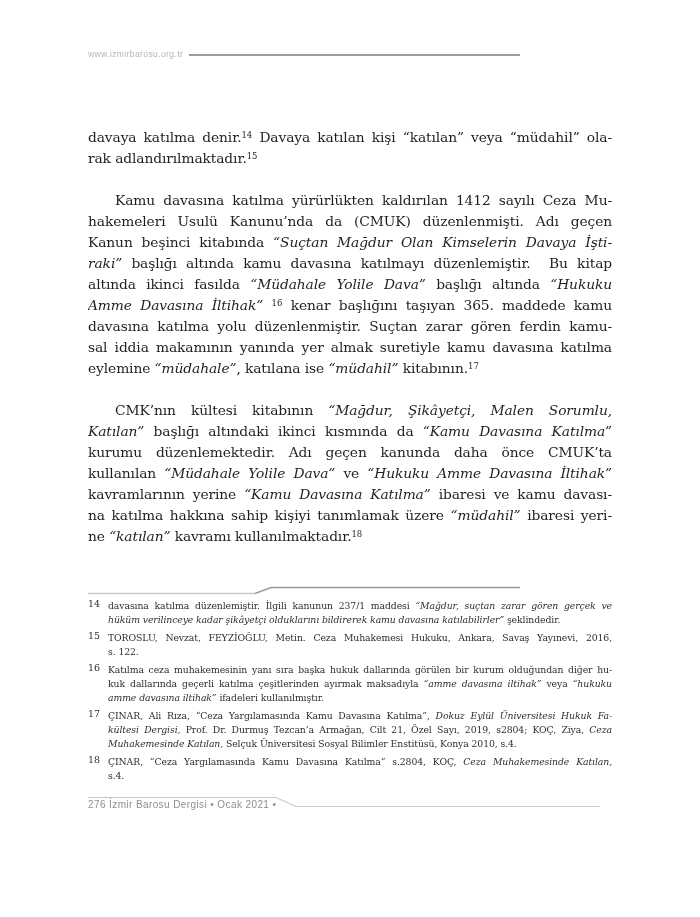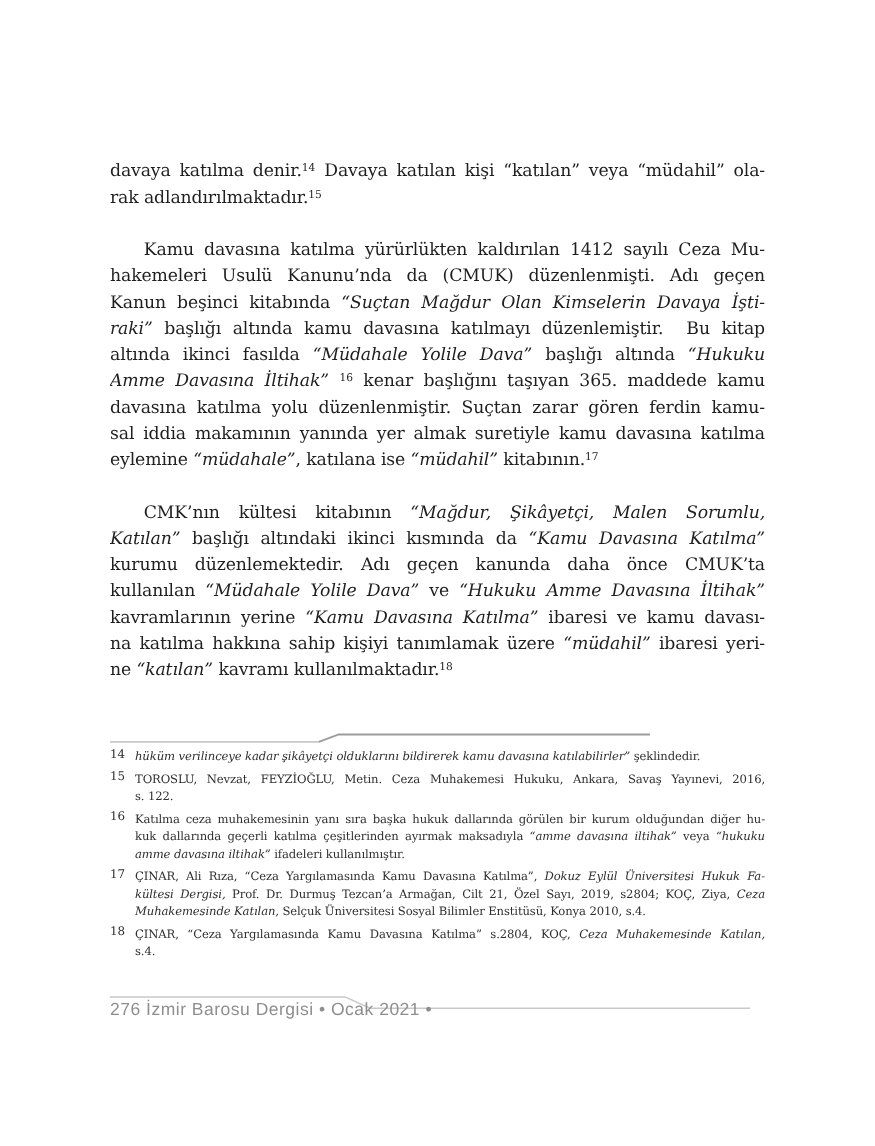--- a/index.html
+++ b/index.html
@@ -30,27 +30,31 @@
              letter-spacing:-0.1px;color:var(--footnote-text,#2e2e2e);}
   .fn{display:flex;margin-bottom:4px;}
   .fnum{flex:0 0 20px;width:20px;font-size:9.5px;transform:translateY(-1px);}
   .ftext{flex:1;min-width:0;}
   .fline{height:14px;line-height:14px;overflow:hidden;box-sizing:border-box;}
 
   
   .ftr-rule{position:absolute;left:88px;top:794px;}
   .ftr-rule path{stroke:var(--rule-light,#bdbdbd);stroke-width:1.2;fill:none;}
   .ftr-text{position:absolute;left:88px;top:799px;font-family:"Liberation Sans",sans-serif;
-            font-size:14px;letter-spacing:.4px;color:var(--footer-text,#8e8e8e);white-space:nowrap;}
+            font-size:10px;letter-spacing:.4px;color:var(--footer-text,#8e8e8e);white-space:nowrap;}
 </style>
 </head>
 <body>
 
 <div class="page">
 
+  <div class="hdr">
+    <span class="url">www.izmirbarosu.org.tr</span>
+    <div class="rule"></div>
+  </div>
 
   <div class="bodytext">
       <div class="para">
         <div class="bline jline"><span>davaya katılma denir.</span><span class="sup">14</span><span> Davaya katılan kişi “katılan” veya “müdahil” ola-</span></div>
         <div class="bline lline"><span>rak adlandırılmaktadır.</span><span class="sup">15</span></div>
       </div>
       <div class="para">
         <div class="bline jline ind"><span>Kamu davasına katılma yürürlükten kaldırılan 1412 sayılı Ceza Mu-</span></div>
         <div class="bline jline"><span>hakemeleri Usulü Kanunu’nda da (CMUK) düzenlenmişti. Adı geçen</span></div>
         <div class="bline jline"><span>Kanun beşinci kitabında </span><span class="it">“Suçtan Mağdur Olan Kimselerin Davaya İşti-</span></div>
@@ -74,20 +78,21 @@
 
   <svg class="fnsep" width="524" height="12" viewBox="0 0 524 12">
     <path class="rl" d="M0 9.5 L167 9.5"></path>
     <path class="rd" d="M167 9.5 L183 3.5 L432 3.5"></path>
   </svg>
 
   <div class="footnotes">
       <div class="fn">
         <div class="fnum">14</div>
         <div class="ftext">
+          <div class="fline jline"><span>davasına katılma düzenlemiştir. İlgili kanunun 237/1 maddesi </span><span class="it">“Mağdur, suçtan zarar gören gerçek ve</span></div>
           <div class="fline lline"><span class="it">hüküm verilinceye kadar şikâyetçi olduklarını bildirerek kamu davasına katılabilirler”</span><span> şeklindedir.</span></div>
         </div>
       </div>
       <div class="fn">
         <div class="fnum">15</div>
         <div class="ftext">
           <div class="fline jline"><span>TOROSLU, Nevzat, FEYZİOĞLU, Metin. Ceza Muhakemesi Hukuku, Ankara, Savaş Yayınevi, 2016,</span></div>
           <div class="fline lline"><span>s. 122.</span></div>
         </div>
       </div>

